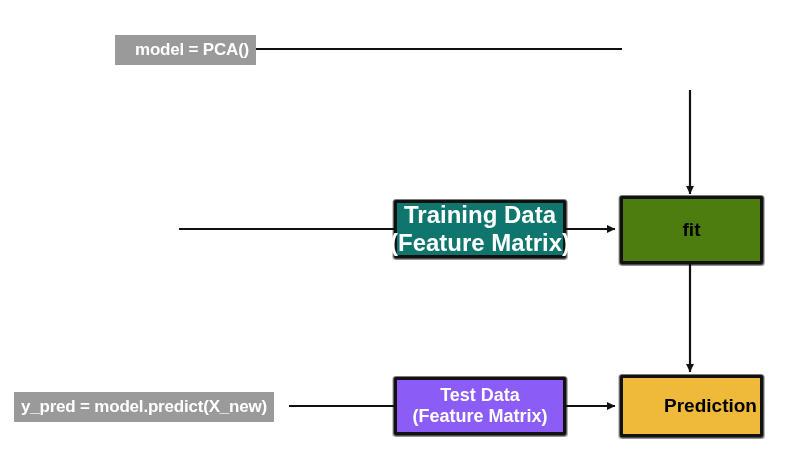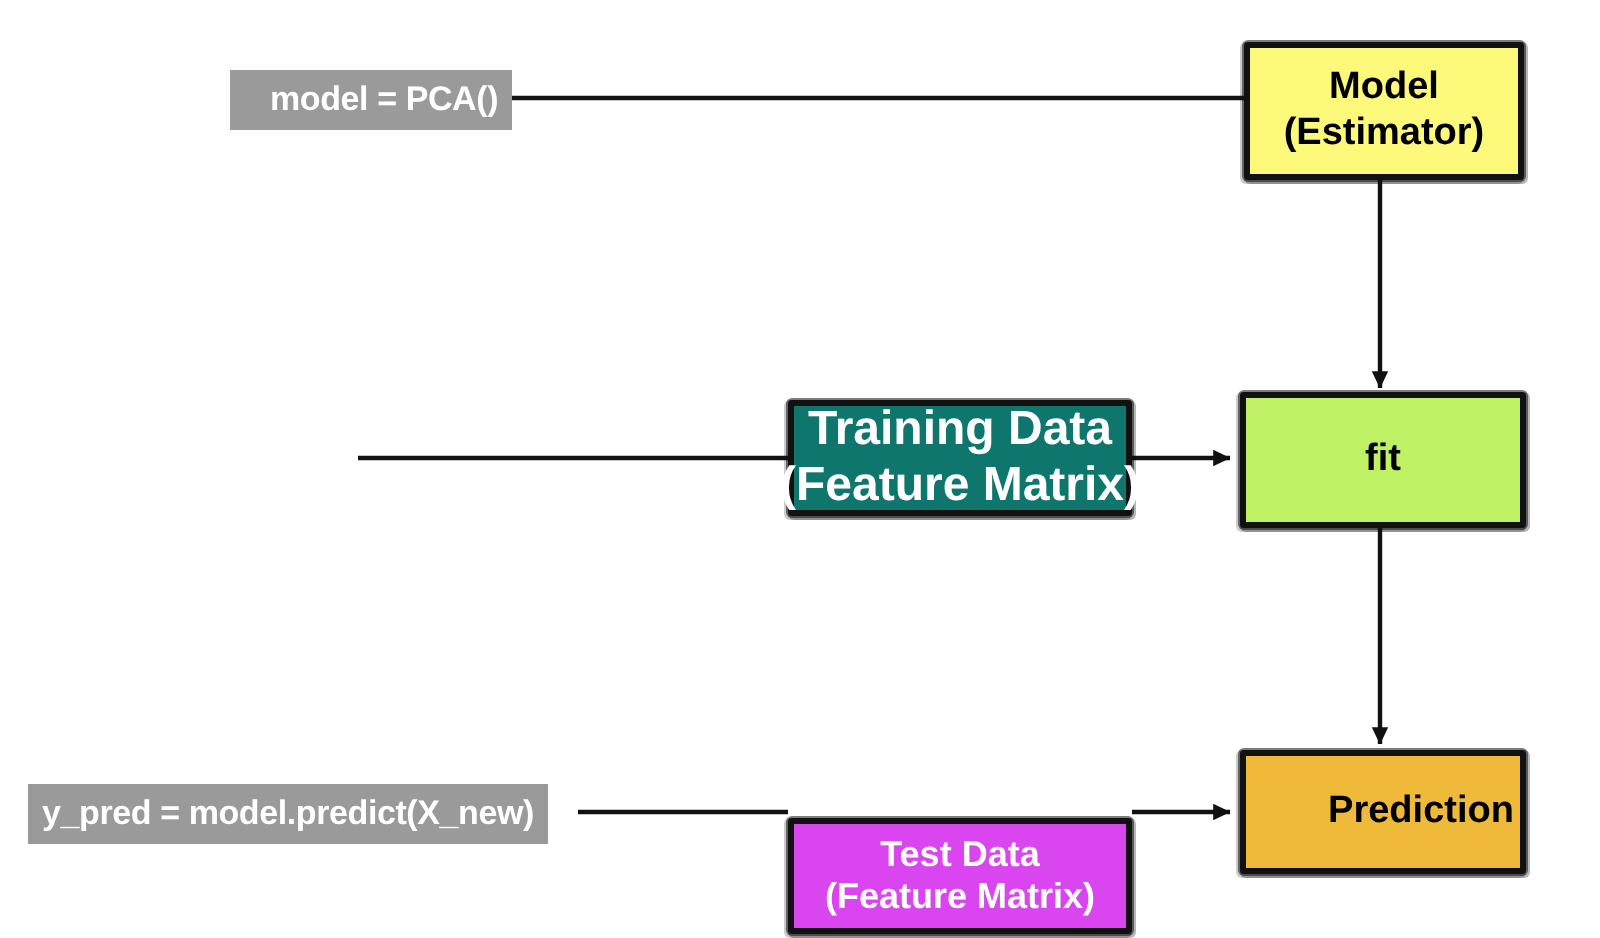--- a/index.html
+++ b/index.html
@@ -61,24 +61,24 @@
       0 0 0 1px rgba(17,17,17,0.55),
       1px 1px 0 1px rgba(17,17,17,0.30),
       -1px 1px 0 1px rgba(17,17,17,0.22);
   }
   .box .line1, .box .line2 {
     display: block;
     white-space: nowrap;
   }
 
   .box-model      { background: #fbf87a; color: #000000; font-size: 19px; }
-  .box-fit        { background: #bef264; color: #000000; font-size: 19px; }
+  .box-fit        { background: #4d7c0f; color: #000000; font-size: 19px; }
   .box-prediction { background: #efb93a; color: #000000; font-size: 19px; padding-left: 38px; }
   .box-training   { background: #0f766e; color: #ffffff; font-size: 24px; }
-  .box-test       { background: #d946ef; color: #ffffff; font-size: 18px; margin-top: 32px; }
+  .box-test       { background: #8b5cf6; color: #ffffff; font-size: 18px; }
 </style>
 </head>
 <body>
 
 <div id="canvas">
 
   <svg id="svg-layer" viewBox="0 0 800 469">
     <defs>
       <marker id="arrow-right" markerWidth="9" markerHeight="9" refX="8.4" refY="4.5" orient="auto" markerUnits="userSpaceOnUse">
         <path d="M0,0.4 L8.6,4.5 L0,8.6 z" fill="#111111"></path>
@@ -101,24 +101,20 @@
     <line x1="566" y1="406" x2="615" y2="406" stroke="#111111" stroke-width="2.2" marker-end="url(#arrow-right)"></line>
 
     <line x1="690" y1="264" x2="690" y2="372" stroke="#111111" stroke-width="2.2" marker-end="url(#arrow-down)"></line>
   </svg>
 
   <div class="code-label" style="left:115px; top:35px;padding-left:20px;">model = PCA()</div>
 
 
   <div class="code-label" style="left:14px; top:392px;">y_pred = model.predict(X_new)</div>
 
-  <div class="box box-model" style="left:622px; top:21px; width:140px; height:69px;">
-    <span class="line1">Model</span>
-    <span class="line2">(Estimator)</span>
-  </div>
 
   <div class="box box-training" style="left:394px; top:200px; width:172px; height:58px;">
     <span class="line1">Training Data</span>
     <span class="line2">(Feature Matrix)</span>
   </div>
 
   <div class="box box-fit" style="left:620px; top:196px; width:143px; height:68px;">
     <span class="line1">fit</span>
   </div>
 

